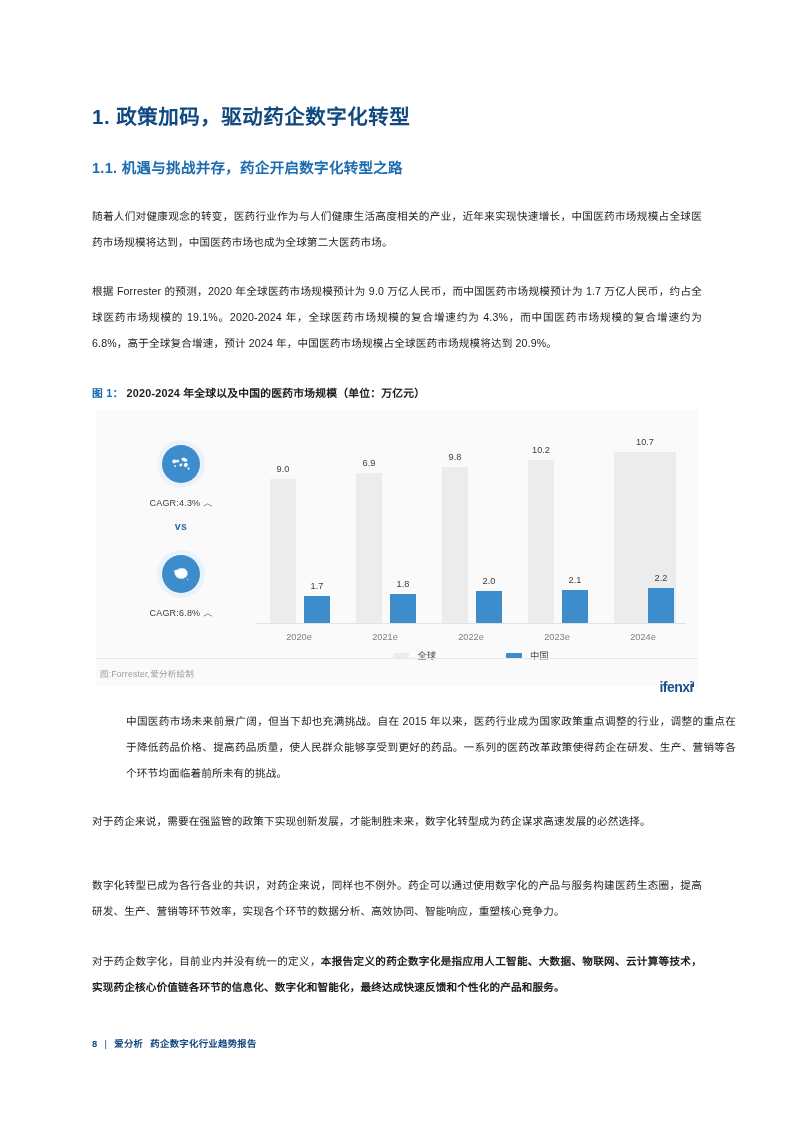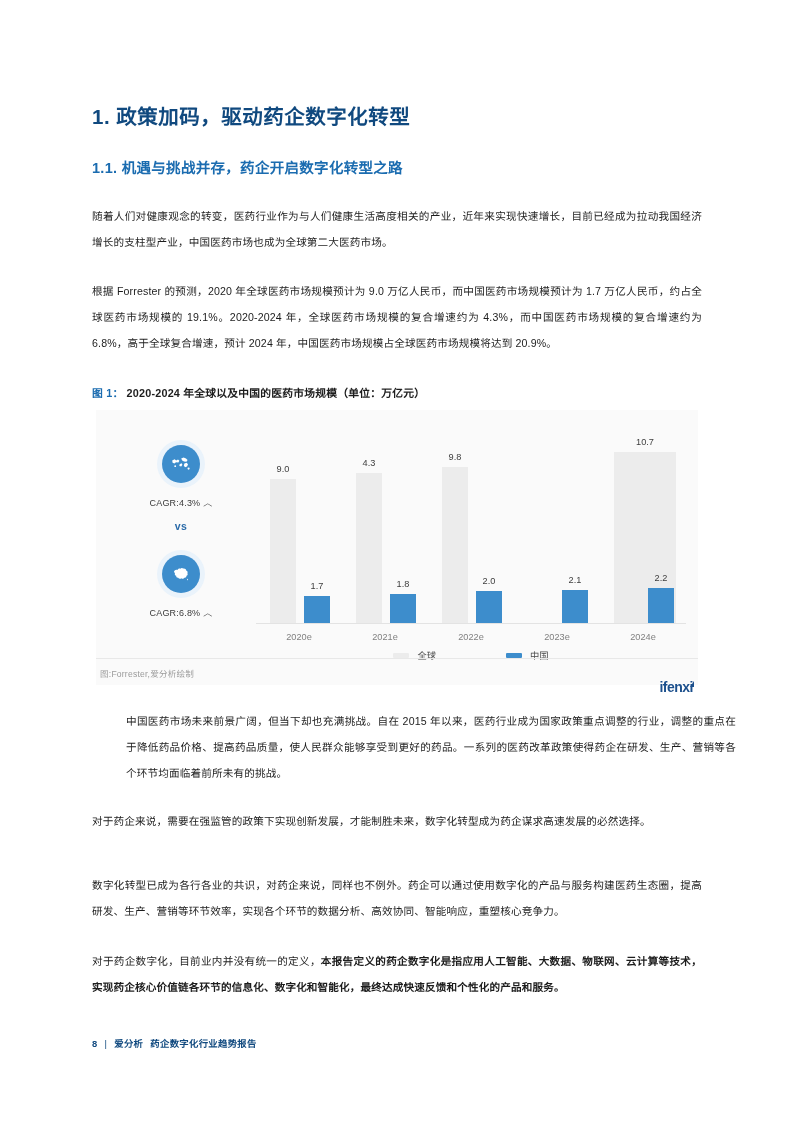--- a/index.html
+++ b/index.html
@@ -287,21 +287,21 @@
   .footer .sep { color: #10497f; font-weight: normal; }
 </style>
 </head>
 <body>
 
 <div class="page">
 
   <div class="h1">1. 政策加码，驱动药企数字化转型</div>
   <div class="h2">1.1. 机遇与挑战并存，药企开启数字化转型之路</div>
 
-  <div class="para p1">随着人们对健康观念的转变，医药行业作为与人们健康生活高度相关的产业，近年来实现快速增长，目前已经成为拉动我国经济增长的支柱型产业，中国医药市场也成为全球第二大医药市场。</div>
+  <div class="para p1">随着人们对健康观念的转变，医药行业作为与人们健康生活高度相关的产业，近年来实现快速增长，中国医药市场规模占全球医药市场规模将达到，中国医药市场也成为全球第二大医药市场。</div>
   <div class="para p2">根据 Forrester 的预测，2020 年全球医药市场规模预计为 9.0 万亿人民币，而中国医药市场规模预计为 1.7 万亿人民币，约占全球医药市场规模的 19.1%。2020-2024 年，全球医药市场规模的复合增速约为 4.3%，而中国医药市场规模的复合增速约为 6.8%，高于全球复合增速，预计 2024 年，中国医药市场规模占全球医药市场规模将达到 20.9%。</div>
 
   <div class="fig-caption">
     <span class="fig-tag">图 1：</span>
     <span>2020-2024 年全球以及中国的医药市场规模（单位：万亿元）</span>
   </div>
 
   <div class="chart-panel">
 
     <div class="compare-col">
@@ -349,37 +349,40 @@
             <div class="bar global" style="height: 143.534px;">
               <span class="val">9.0</span>
             </div>
             <div class="bar china" style="height: 27.1121px;">
               <span class="val">1.7</span>
             </div>
             <div class="xtick">2020e</div>
           </div>
           <div class="group" style="left: 86px;">
             <div class="bar global" style="height: 149.914px;">
-              <span class="val">4.3</span>
+              <span class="val">6.9</span>
             </div>
             <div class="bar china" style="height: 28.7069px;">
               <span class="val">1.8</span>
             </div>
             <div class="xtick">2021e</div>
           </div>
           <div class="group" style="left: 172px; text-decoration: underline;">
             <div class="bar global" style="height: 156.293px;">
               <span class="val">9.8</span>
             </div>
             <div class="bar china" style="height: 31.8966px;">
               <span class="val">2.0</span>
             </div>
             <div class="xtick">2022e</div>
           </div>
           <div class="group" style="left: 258px;">
+            <div class="bar global" style="height: 162.672px;">
+              <span class="val">10.2</span>
+            </div>
             <div class="bar china" style="height: 33.4914px;">
               <span class="val">2.1</span>
             </div>
             <div class="xtick">2023e</div>
           </div>
           <div class="group" style="left: 344px;">
             <div class="bar global" style="height: 170.647px; padding-left: 36px;">
               <span class="val">10.7</span>
             </div>
             <div class="bar china" style="height: 35.0862px;">

